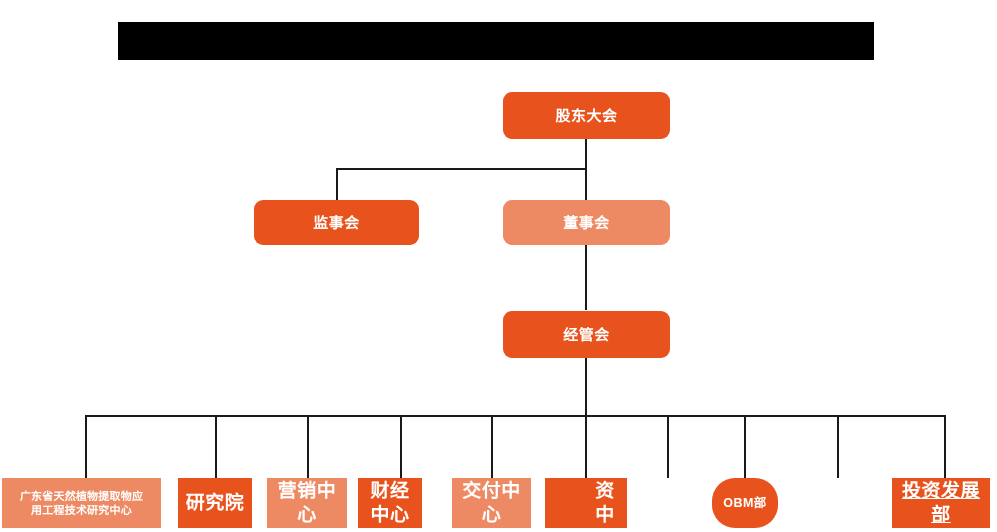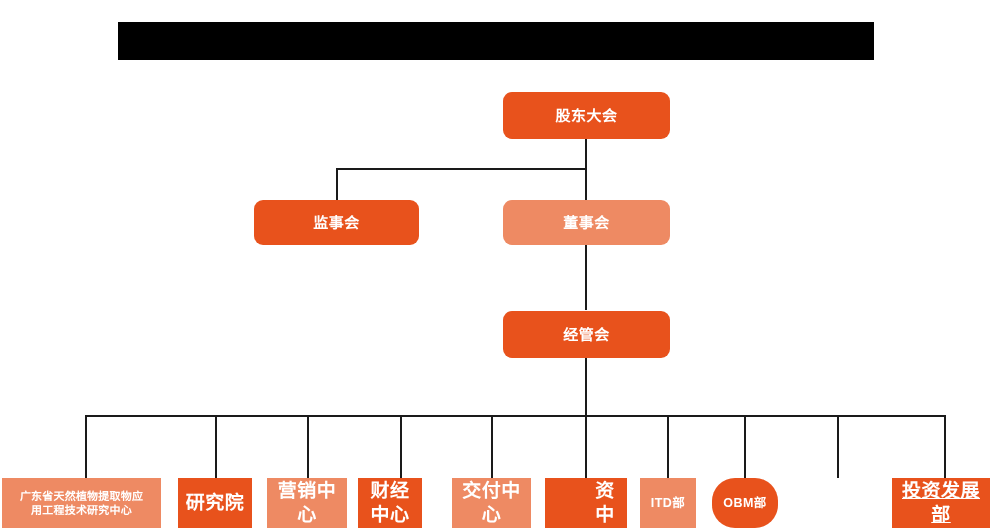--- a/index.html
+++ b/index.html
@@ -129,23 +129,20 @@
   </div>
 
   <div class="node fill-light sz-md" style="left: 452px; top: 478px; width: 79px; height: 50px; background: rgb(238, 138, 99);">
     <span class="node-label">交付中心</span>
   </div>
 
   <div class="node fill-dark sz-md" style="left: 545px; top: 478px; width: 82px; height: 50px; background: rgb(232, 82, 28); padding-left: 38px;">
     <span class="node-label">人资中心</span>
   </div>
 
-  <div class="node fill-light sz-sm" style="left: 640px; top: 478px; width: 56px; height: 50px; background: rgb(238, 138, 99);">
-    <span class="node-label">ITD部</span>
-  </div>
 
   <div class="node fill-dark sz-sm" style="left: 712px; top: 478px; width: 66px; height: 50px; background: rgb(232, 82, 28); border-radius: 23px;">
     <span class="node-label">OBM部</span>
   </div>
 
 
   <div class="node fill-dark sz-md" style="left: 892px; top: 478px; width: 98px; height: 50px; background: rgb(232, 82, 28); text-decoration: underline;">
     <span class="node-label">投资发展部</span>
   </div>
 

